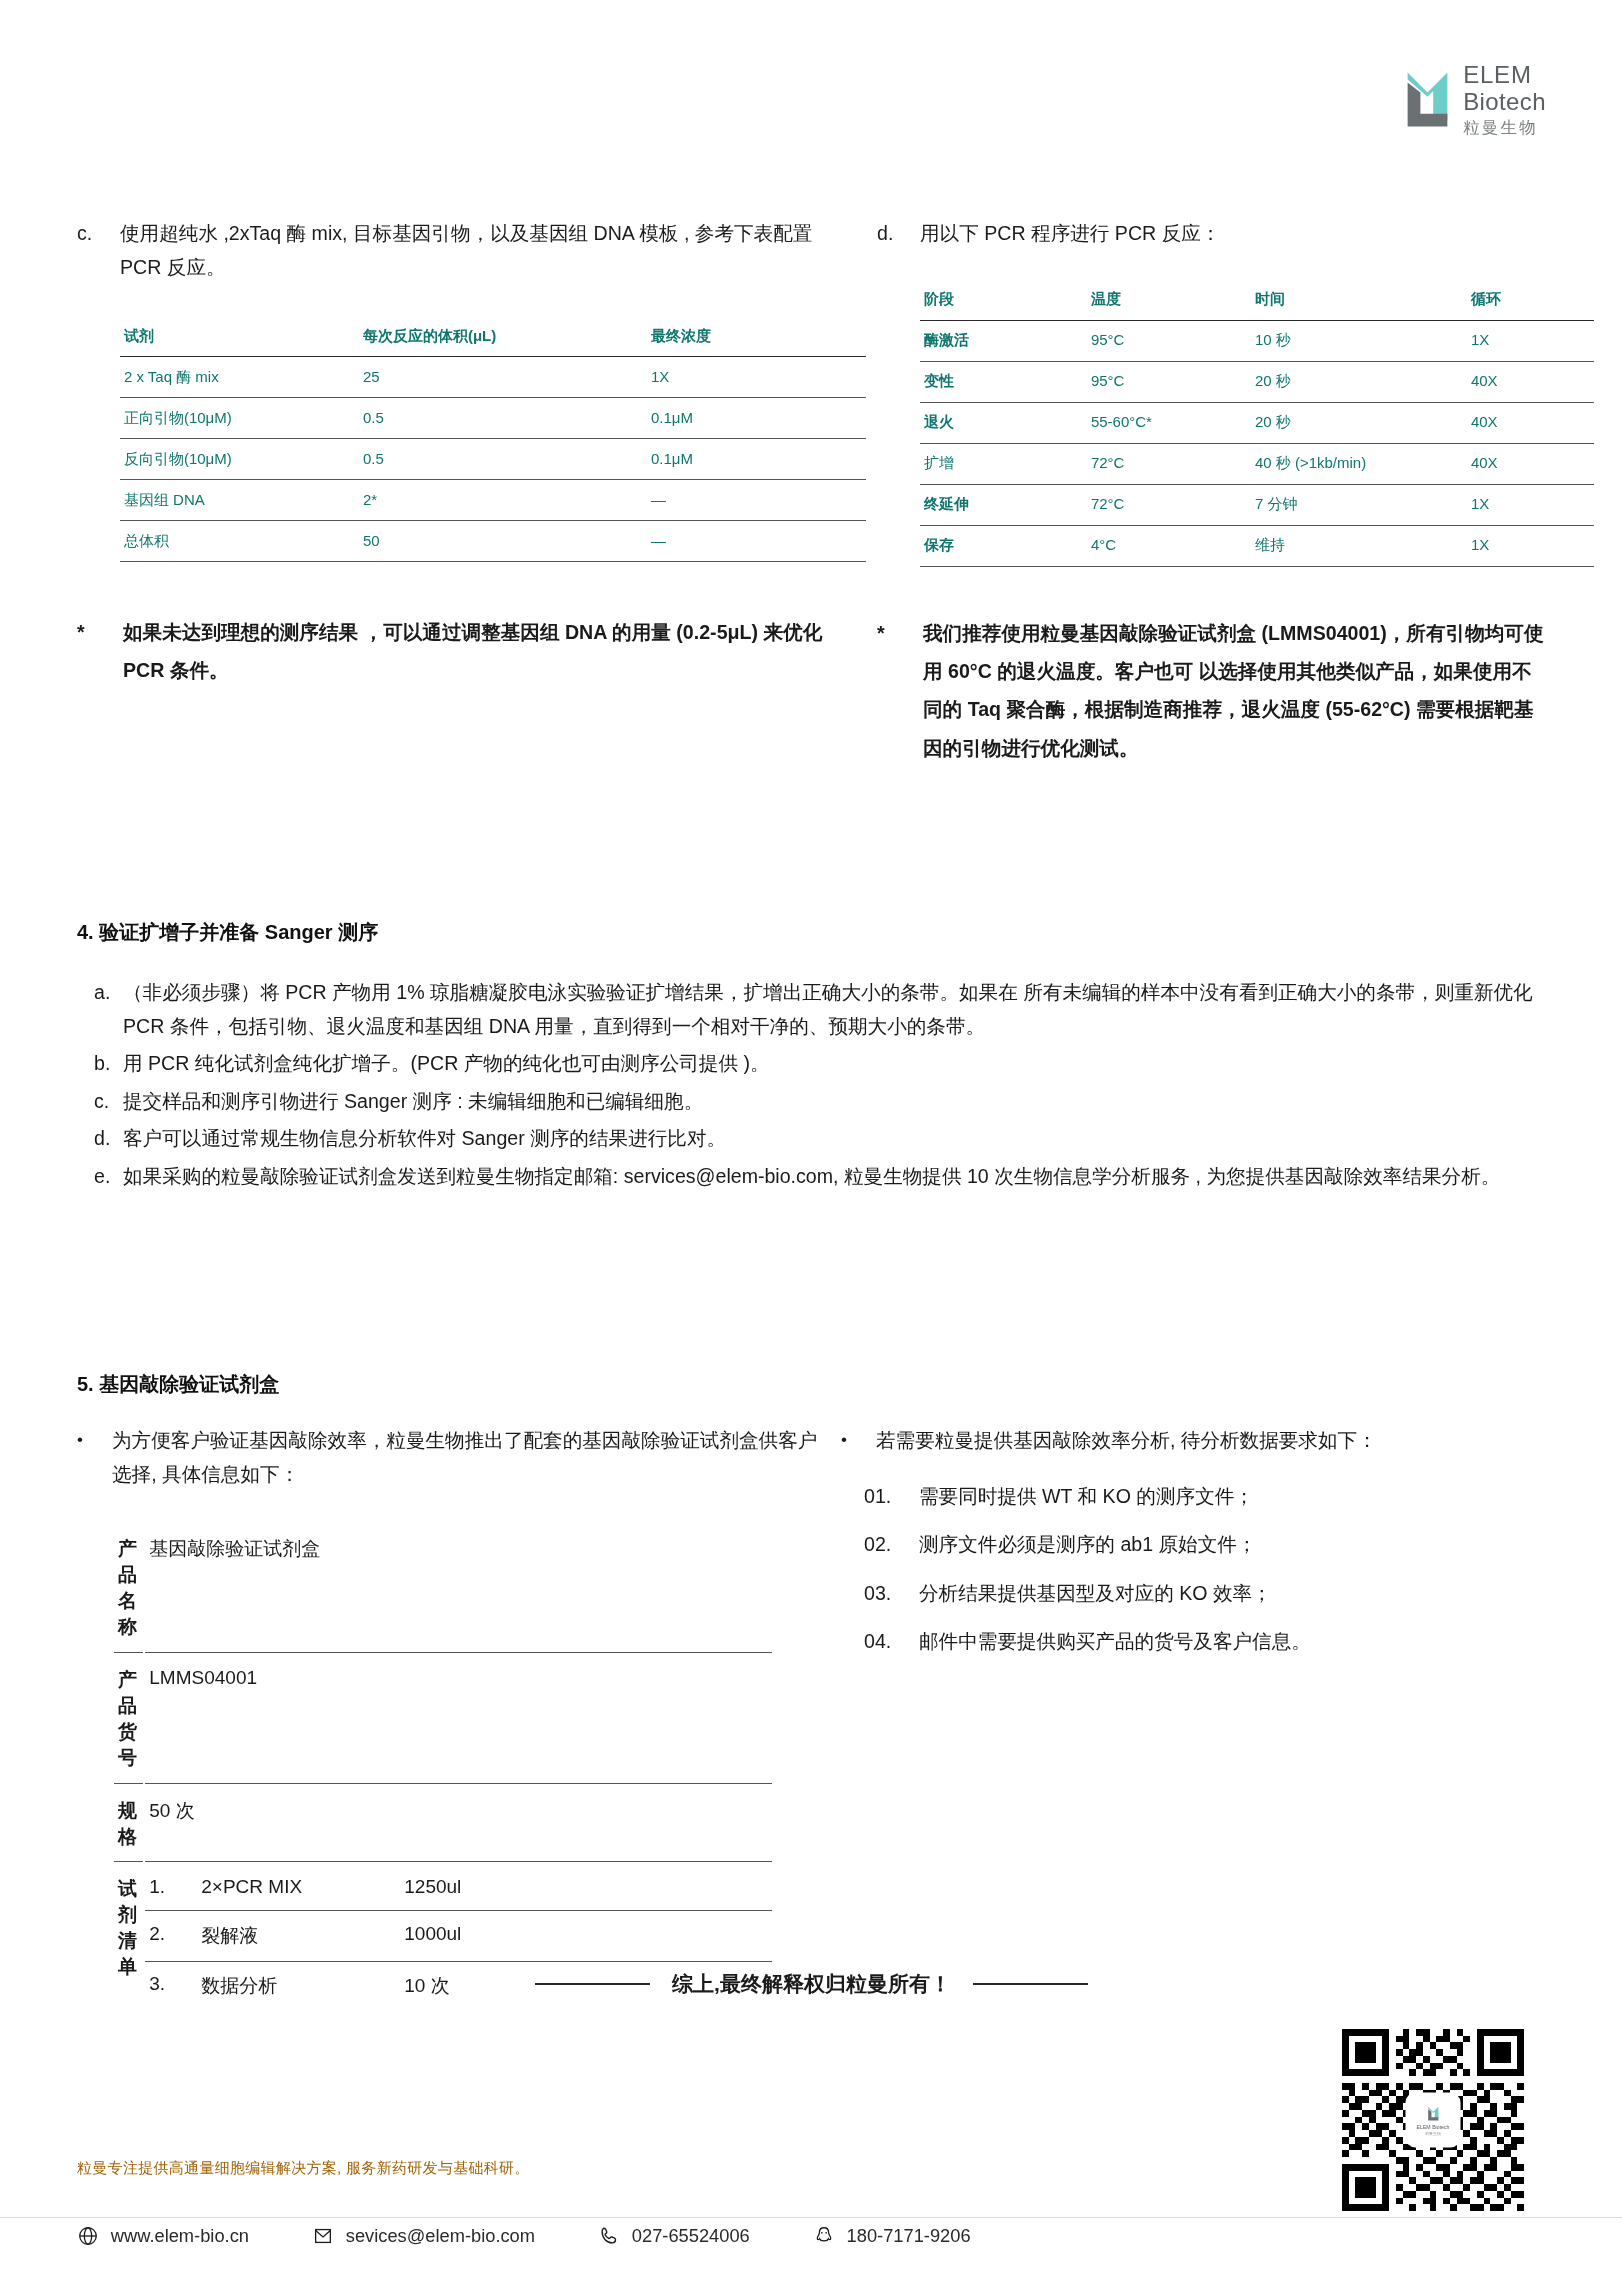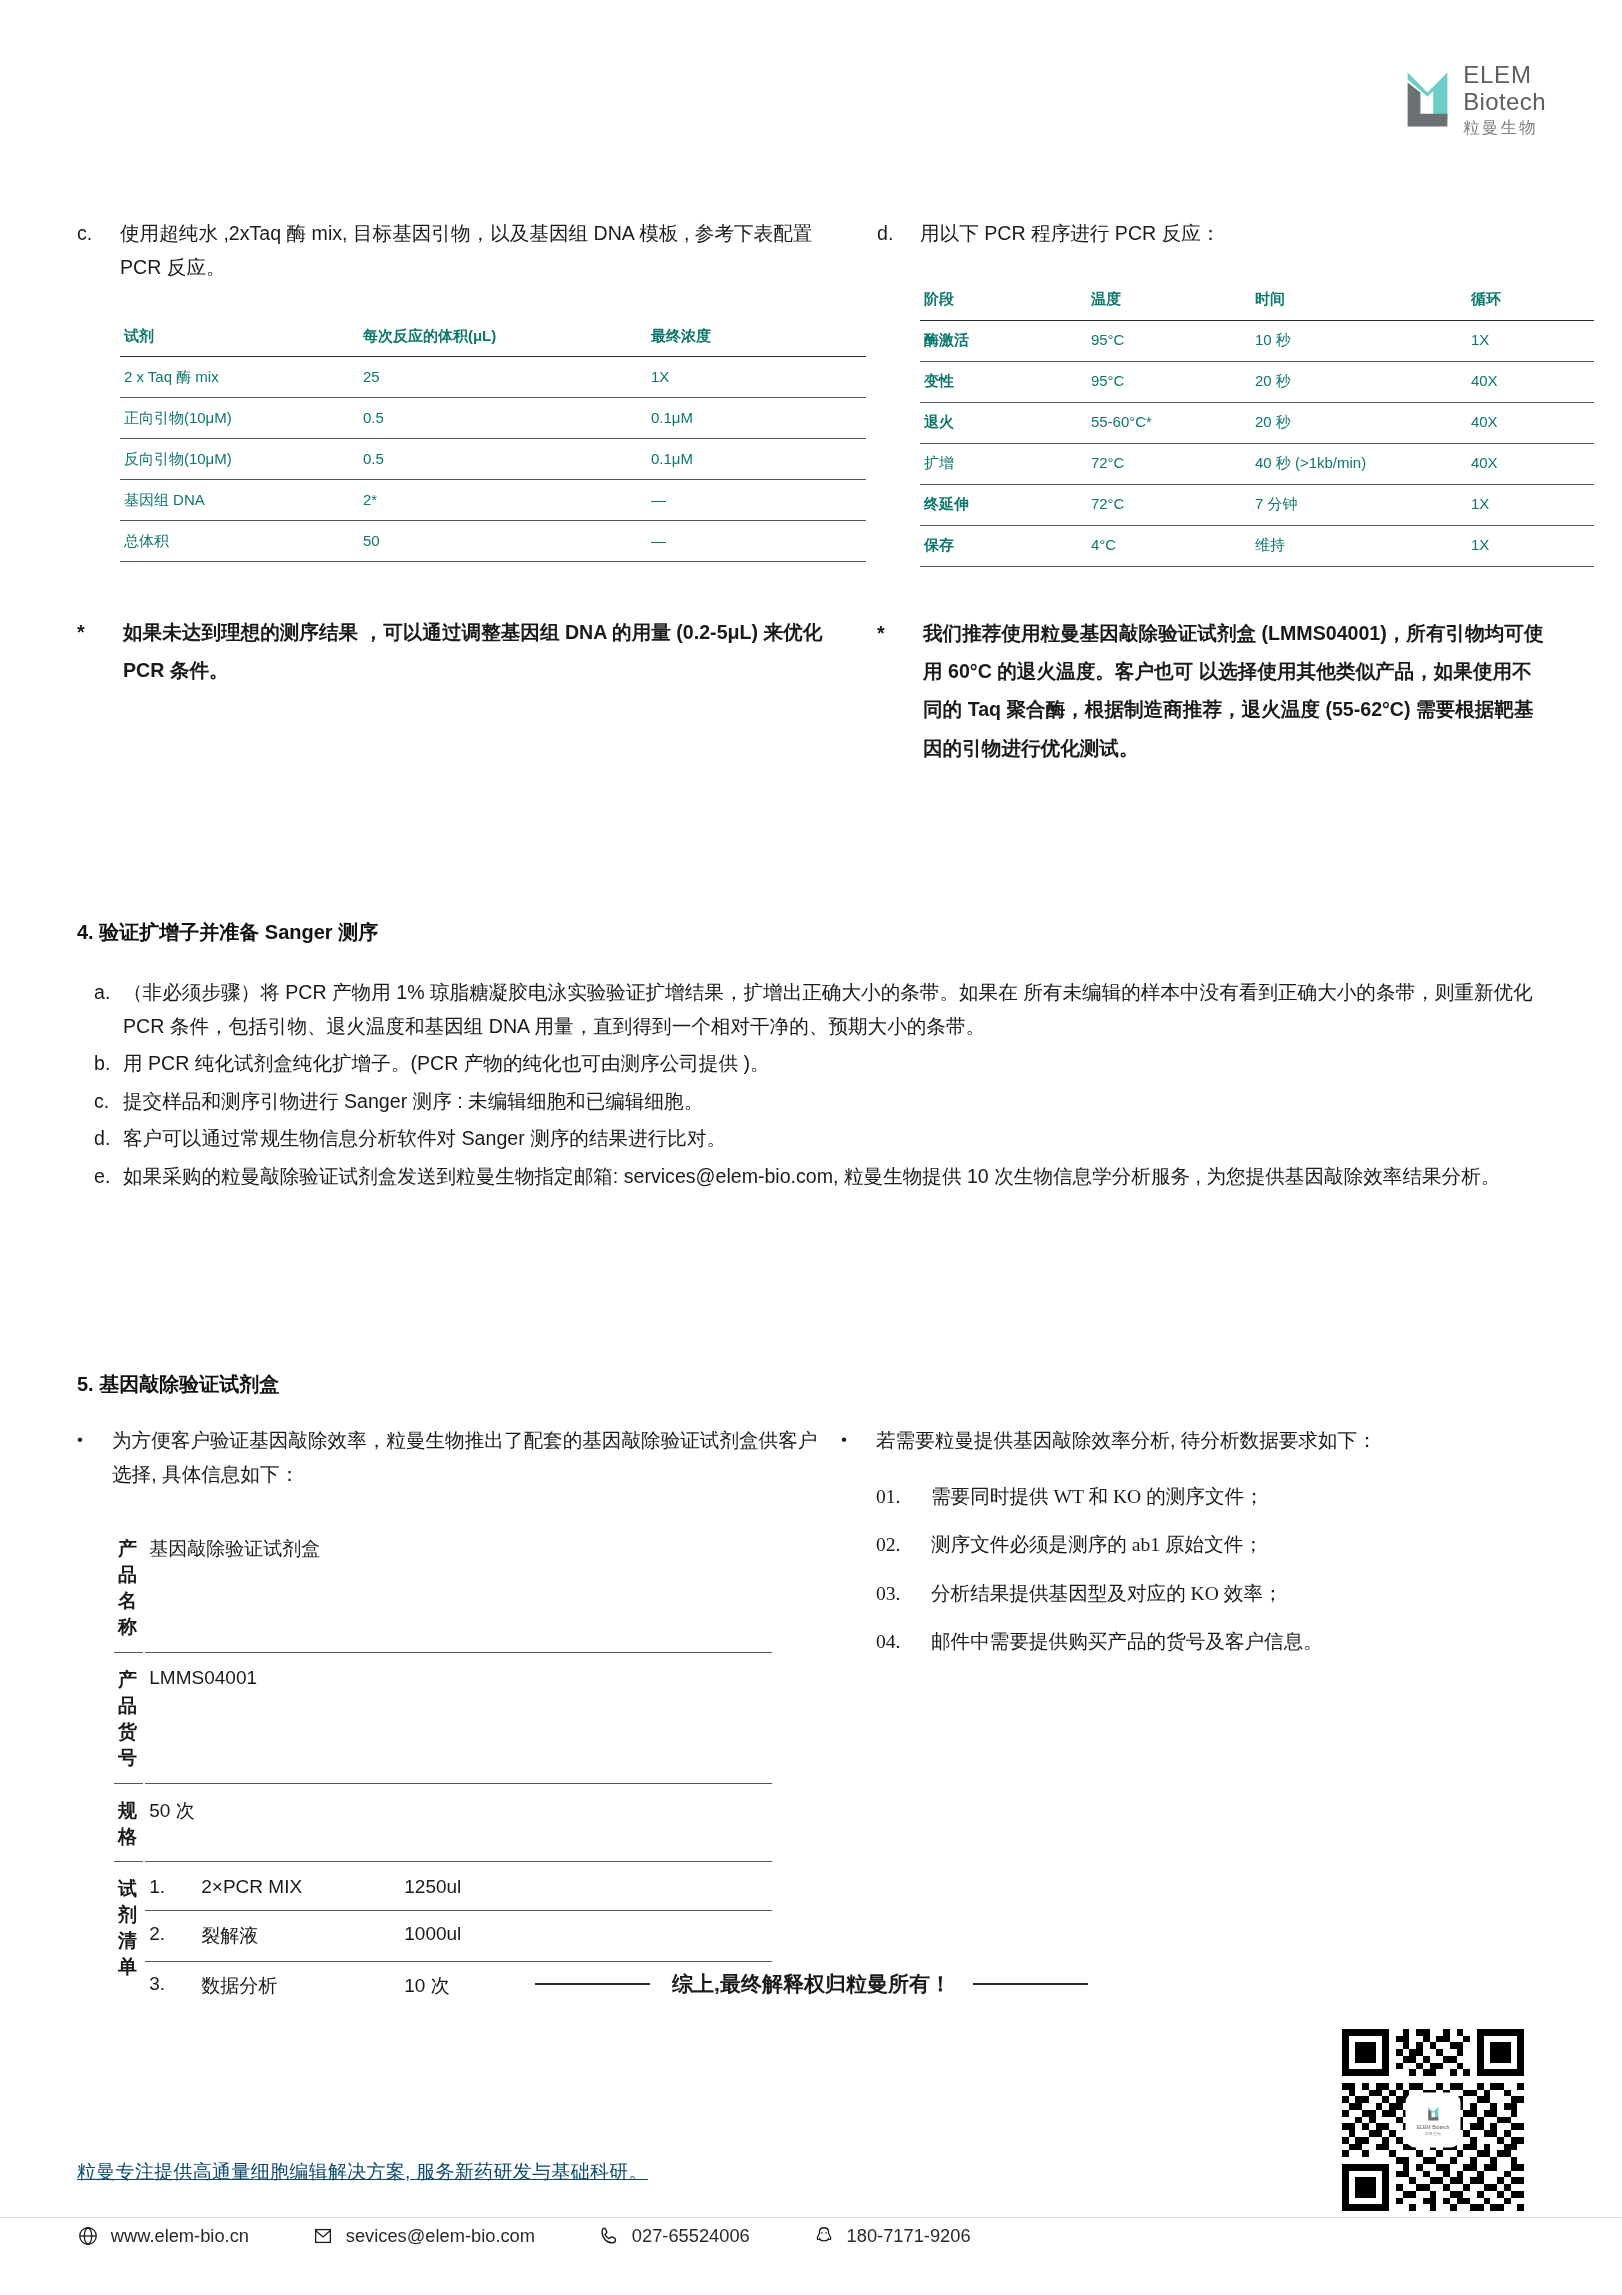--- a/index.html
+++ b/index.html
@@ -150,21 +150,21 @@
     vertical-align: top;
   }
   .tbl-prod td.k { width: 170px; font-weight: bold; }
   .tbl-prod td.v { width: 100%; }
   .tbl-prod td.noline { border-bottom: none; }
   .reagent-line { display: flex; }
   .reagent-line .num { flex: 0 0 52px; }
   .reagent-line .nm  { flex: 0 0 203px; }
   .reagent-line .amt { flex: 1 1 auto; }
 
-  ol.numbered { list-style: none; margin-left: 35px; margin-top: 23.6px; font-family: Liberation Serif, serif; }
+  ol.numbered { list-style: none; margin-left: 23px; margin-top: 23.6px; }
   ol.numbered > li {
     display: flex;
     font-size: 19.6px;
     line-height: 1.6;
     margin-bottom: 17px;
   }
   ol.numbered > li .n { flex: 0 0 55px; }
   ol.numbered > li .t { flex: 1 1 auto; }
 
   
@@ -212,24 +212,23 @@
   .footer-rule {
     position: absolute;
     left: 0; top: 2217px;
     width: 1623px; height: 1.3px;
     background: #d8dadc;
   }
   .tagline {
     position: absolute;
     left: 77px;
     top: 2159px;
-    font-size: 19px;
-    color: #0c4a6e;
+    font-size: 15px;
+    color: #a16207;
     letter-spacing: 0.3px;
-    text-decoration: underline;
   }
   .contacts {
     position: absolute;
     left: 77px;
     top: 2225px;
     display: flex;
     align-items: center;
     gap: 0;
     font-size: 18.3px;
     color: #2a2a2a;

